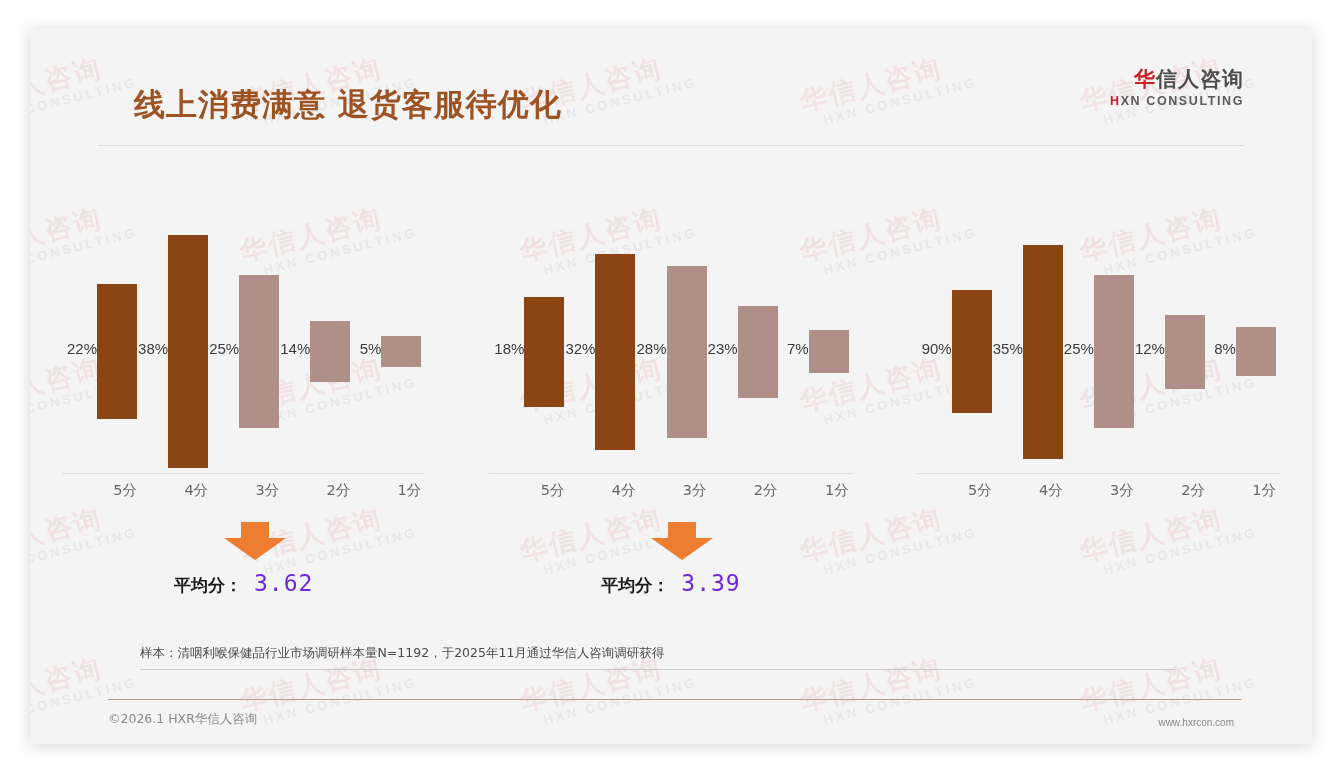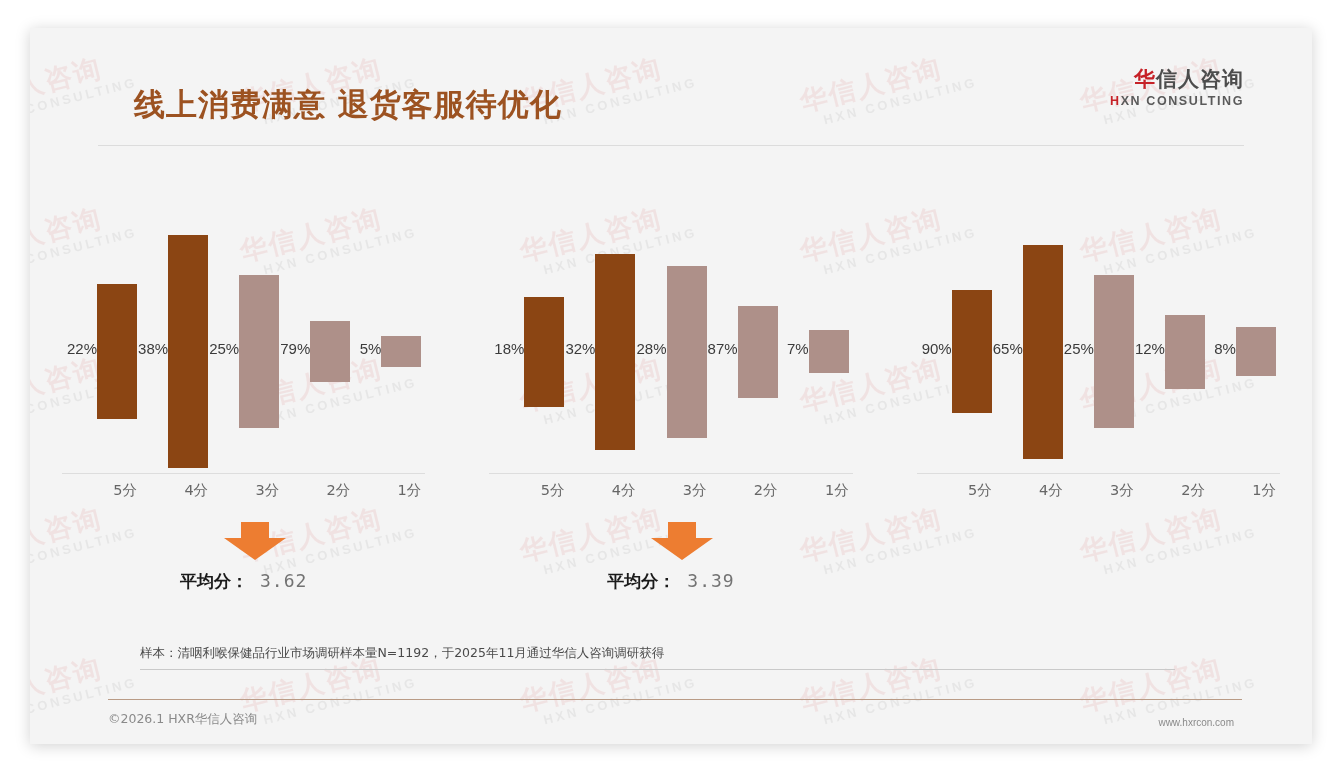--- a/index.html
+++ b/index.html
@@ -164,23 +164,23 @@
     position:absolute;
     left:50%;
     top:48px;
     transform:translateX(-50%);
     white-space:nowrap;
     font-size:17px;font-weight:bold;
     color:#1a1a1a;
     font-family:"DejaVu Sans","Liberation Sans",sans-serif;
   }
   .avg-text .val{
-    color:#737373;
+    color:#6d28d9;
     font-weight:normal;
-    font-size:18px;
+    font-size:23px;
     letter-spacing:1px;
     margin-left:12px;
     font-family:"DejaVu Sans Mono","Liberation Mono",monospace;
   }
   
   .footnote{
     position:absolute;left:110px;bottom:74px;
     width:1120px;
     z-index:3;
   }
@@ -341,21 +341,21 @@
               <div class="bar-label">38%</div>
               <div class="bar" style="height: 233px; background: rgb(139, 69, 19);"></div>
               <div class="tick">4分</div>
             </div>
             <div class="bar-slot">
               <div class="bar-label">25%</div>
               <div class="bar" style="height: 153px; background: rgb(174, 144, 137);"></div>
               <div class="tick">3分</div>
             </div>
             <div class="bar-slot">
-              <div class="bar-label">79%</div>
+              <div class="bar-label">14%</div>
               <div class="bar" style="height: 61px; background: rgb(174, 144, 137);"></div>
               <div class="tick">2分</div>
             </div>
             <div class="bar-slot">
               <div class="bar-label">5%</div>
               <div class="bar" style="height: 31px; background: rgb(174, 144, 137);"></div>
               <div class="tick">1分</div>
             </div>
           </div>
         </div>
@@ -381,21 +381,21 @@
               <div class="bar-label">32%</div>
               <div class="bar" style="height: 196px; background: rgb(139, 69, 19);"></div>
               <div class="tick">4分</div>
             </div>
             <div class="bar-slot">
               <div class="bar-label">28%</div>
               <div class="bar" style="height: 172px; background: rgb(174, 144, 137);"></div>
               <div class="tick">3分</div>
             </div>
             <div class="bar-slot">
-              <div class="bar-label">87%</div>
+              <div class="bar-label">23%</div>
               <div class="bar" style="height: 92px; background: rgb(174, 144, 137);"></div>
               <div class="tick">2分</div>
             </div>
             <div class="bar-slot">
               <div class="bar-label">7%</div>
               <div class="bar" style="height: 43px; background: rgb(174, 144, 137);"></div>
               <div class="tick">1分</div>
             </div>
           </div>
         </div>
@@ -411,21 +411,21 @@
       <div class="panel">
         <div class="plot">
           <div class="axis-line"></div>
           <div class="bars">
             <div class="bar-slot">
               <div class="bar-label">90%</div>
               <div class="bar" style="height: 123px; background: rgb(139, 69, 19);"></div>
               <div class="tick">5分</div>
             </div>
             <div class="bar-slot">
-              <div class="bar-label">65%</div>
+              <div class="bar-label">35%</div>
               <div class="bar" style="height: 214px; background: rgb(139, 69, 19);"></div>
               <div class="tick">4分</div>
             </div>
             <div class="bar-slot">
               <div class="bar-label">25%</div>
               <div class="bar" style="height: 153px; background: rgb(174, 144, 137);"></div>
               <div class="tick">3分</div>
             </div>
             <div class="bar-slot">
               <div class="bar-label">12%</div>

